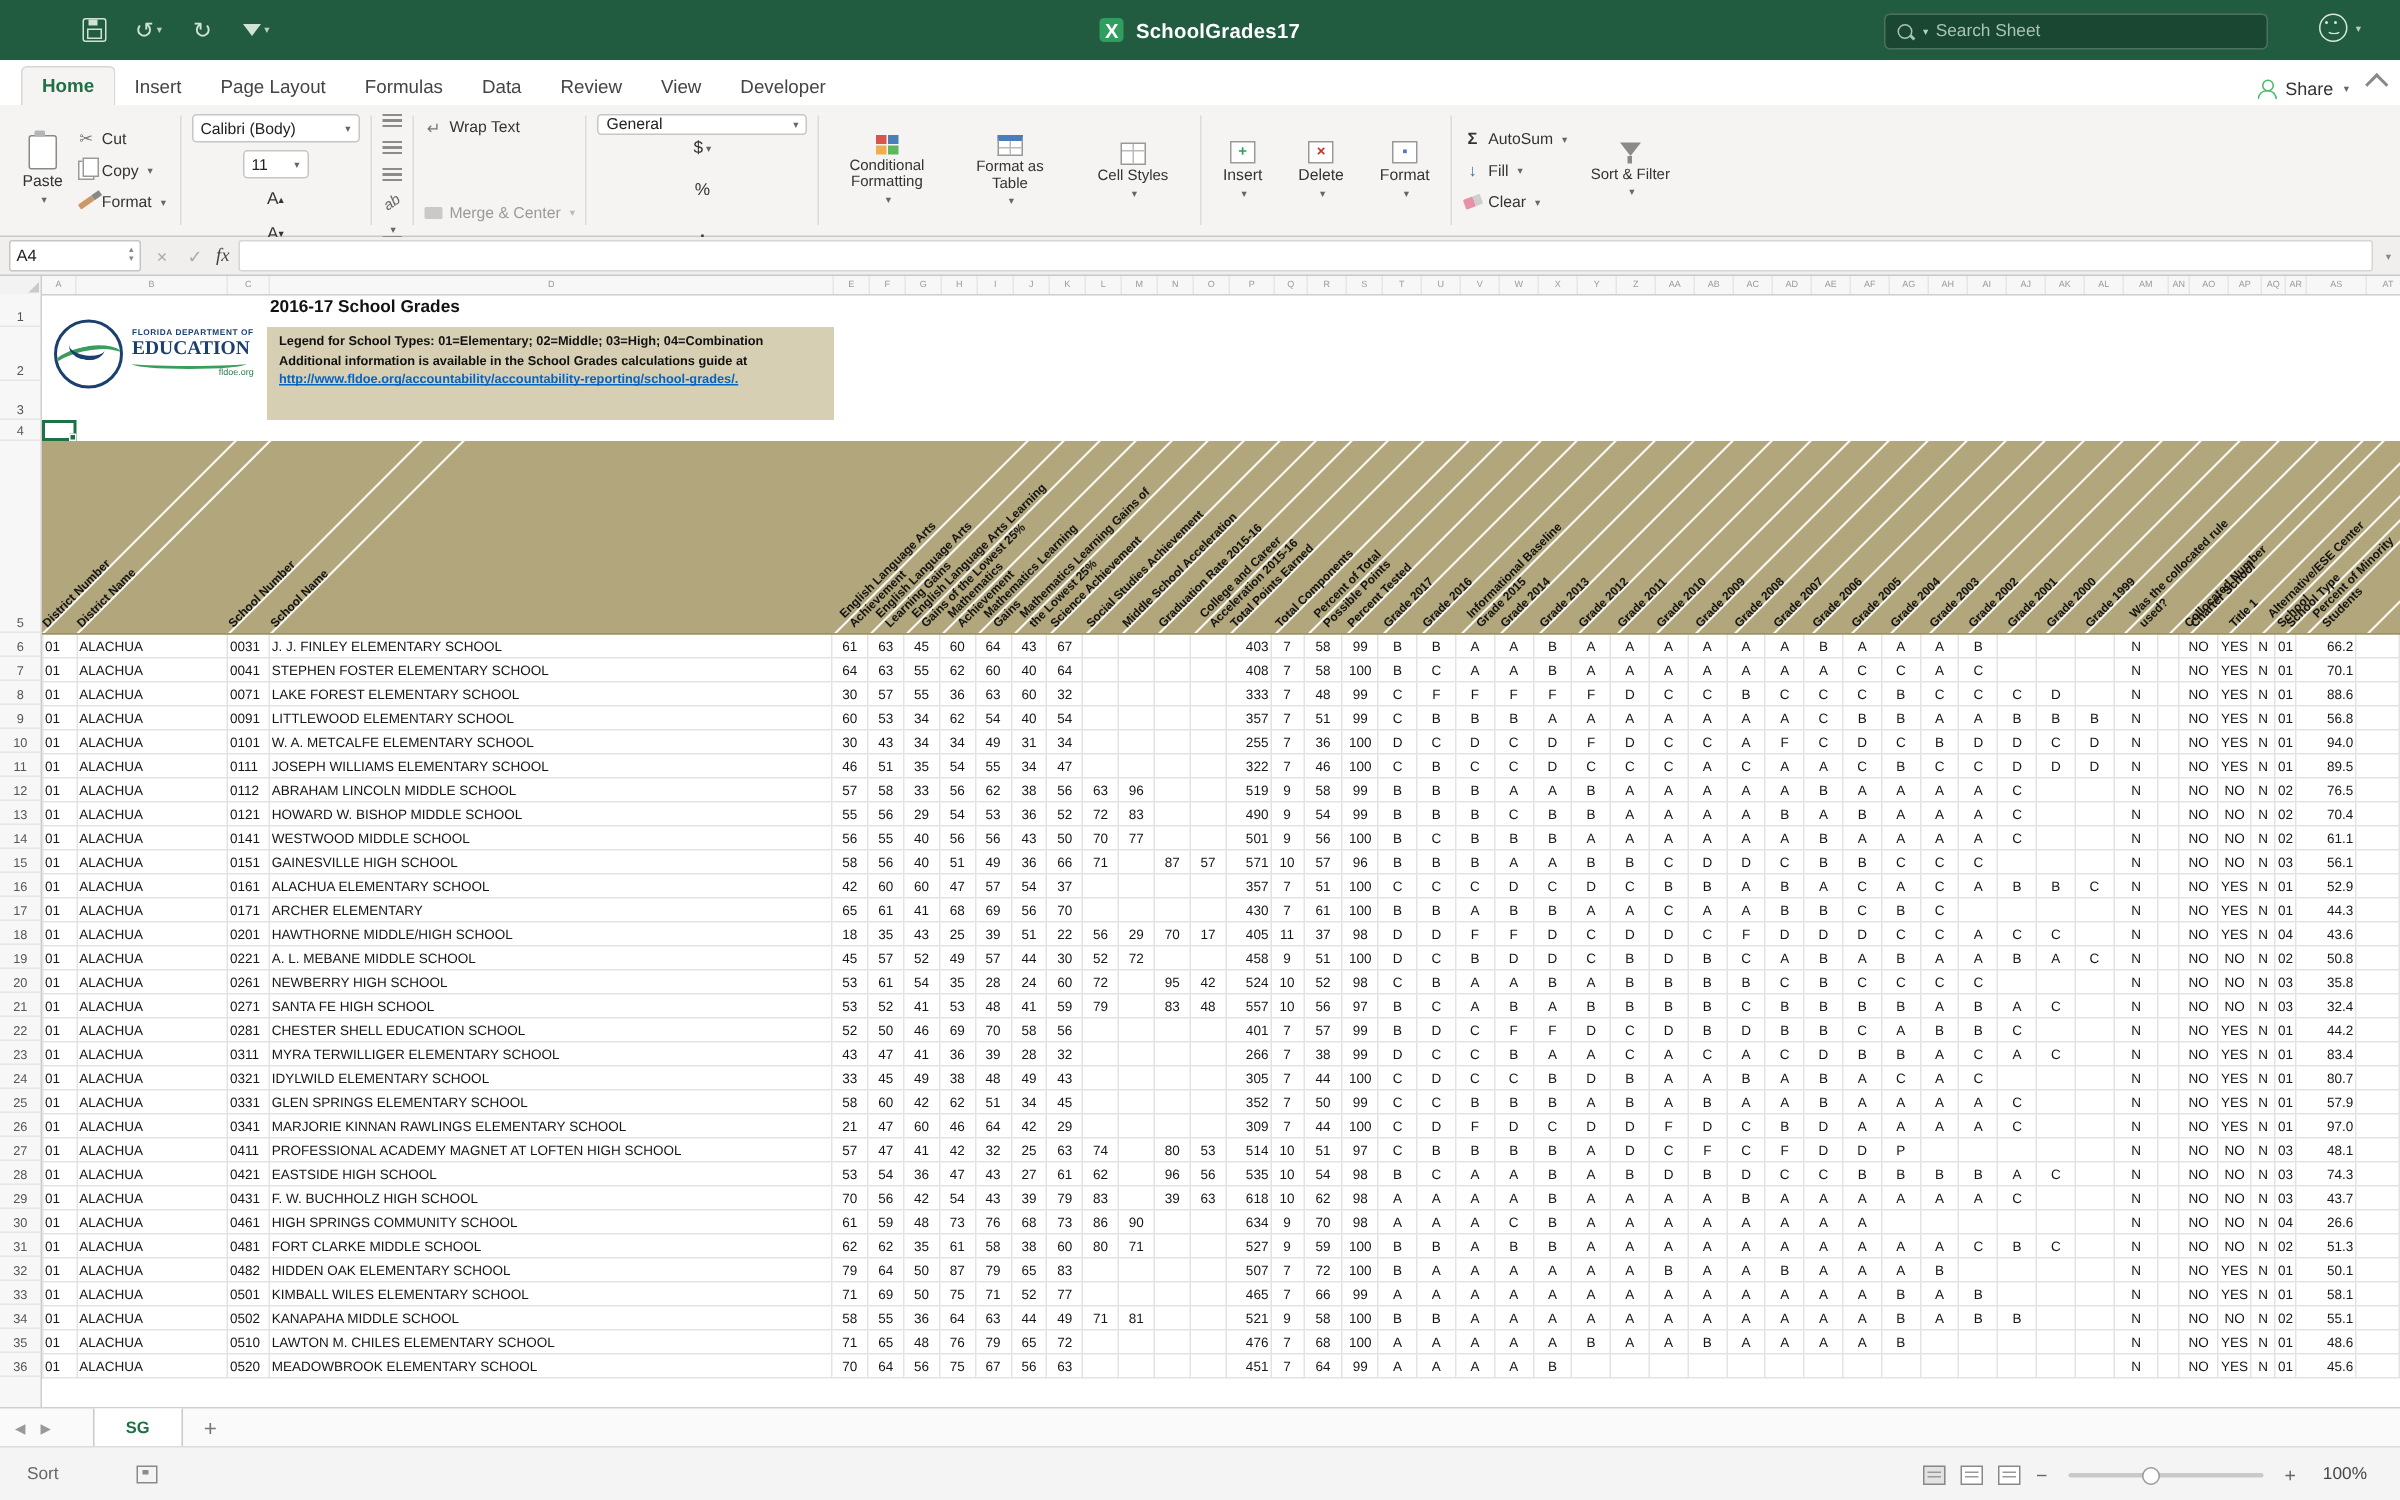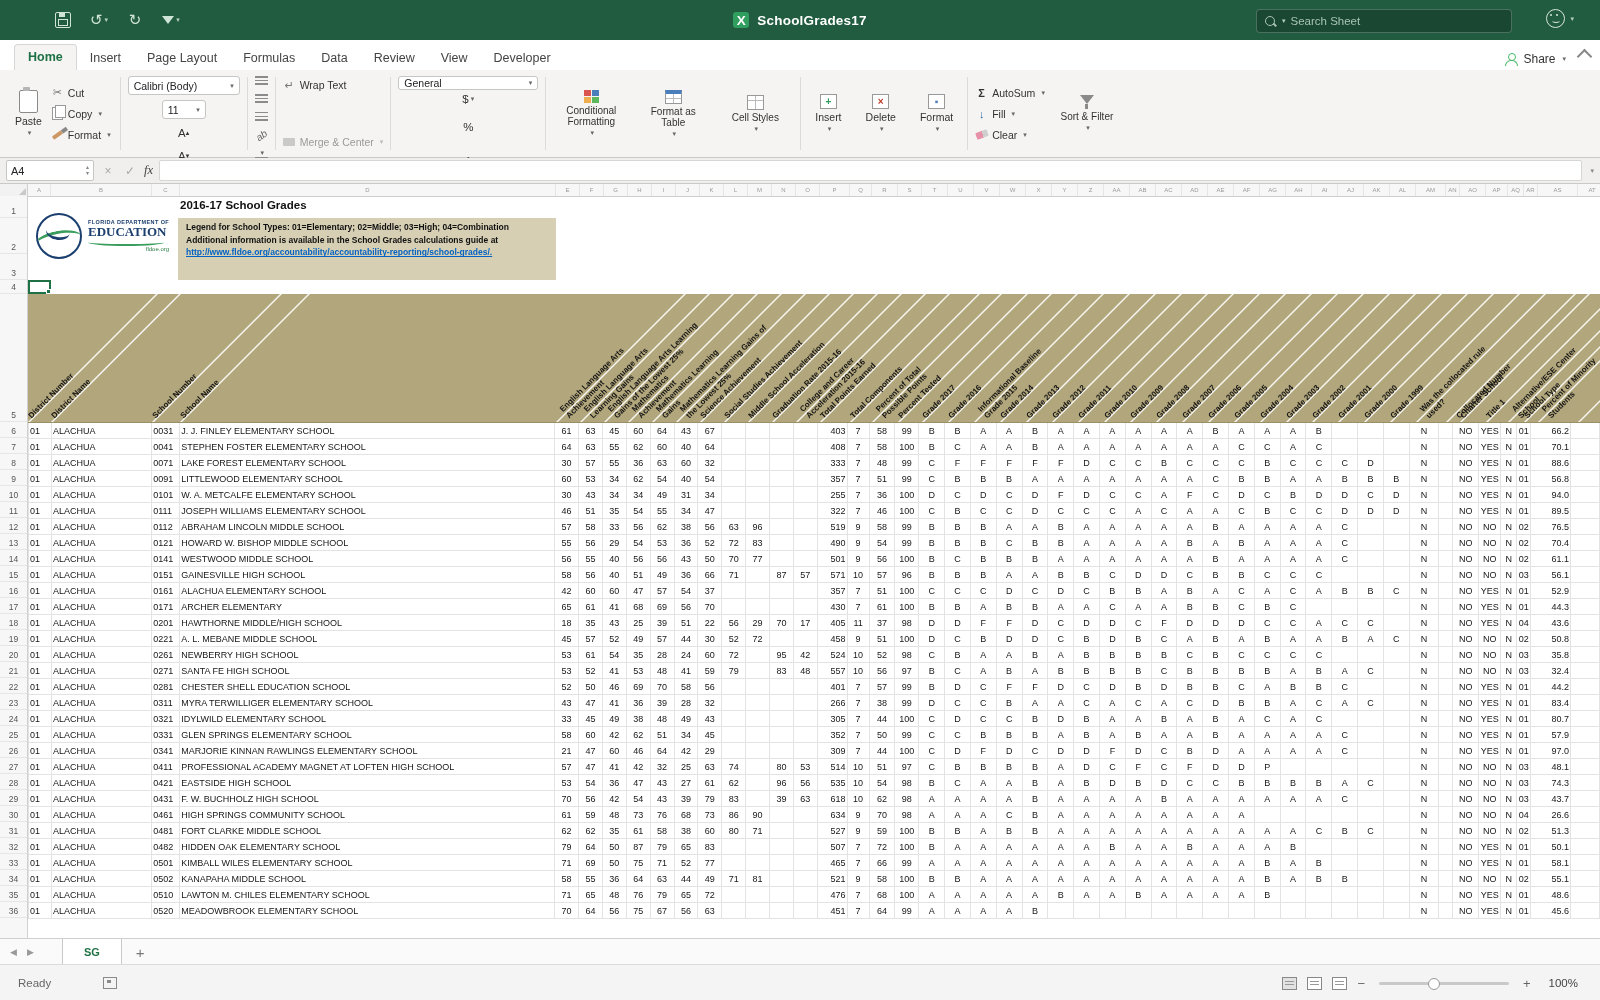--- a/index.html
+++ b/index.html
@@ -2168,21 +2168,21 @@
   </div>
 
   <div id="sheettabs">
     <span class="navarr">◀</span>
     <span class="navarr">▶</span>
     <div id="sgtab">SG</div>
     <span id="addsheet">+</span>
   </div>
 
   <div id="statusbar">
-    <span id="ready">Ready</span>
+    <span id="ready">Sort</span>
     <span class="selmode"></span>
     <div id="sb-right">
       <span class="viewic a"></span>
       <span class="viewic"></span>
       <span class="viewic"></span>
       <span class="zsym">−</span>
       <div id="zoomtrack">
           <div id="zoomknob"></div>
         </div>
       <span class="zsym">+</span>

